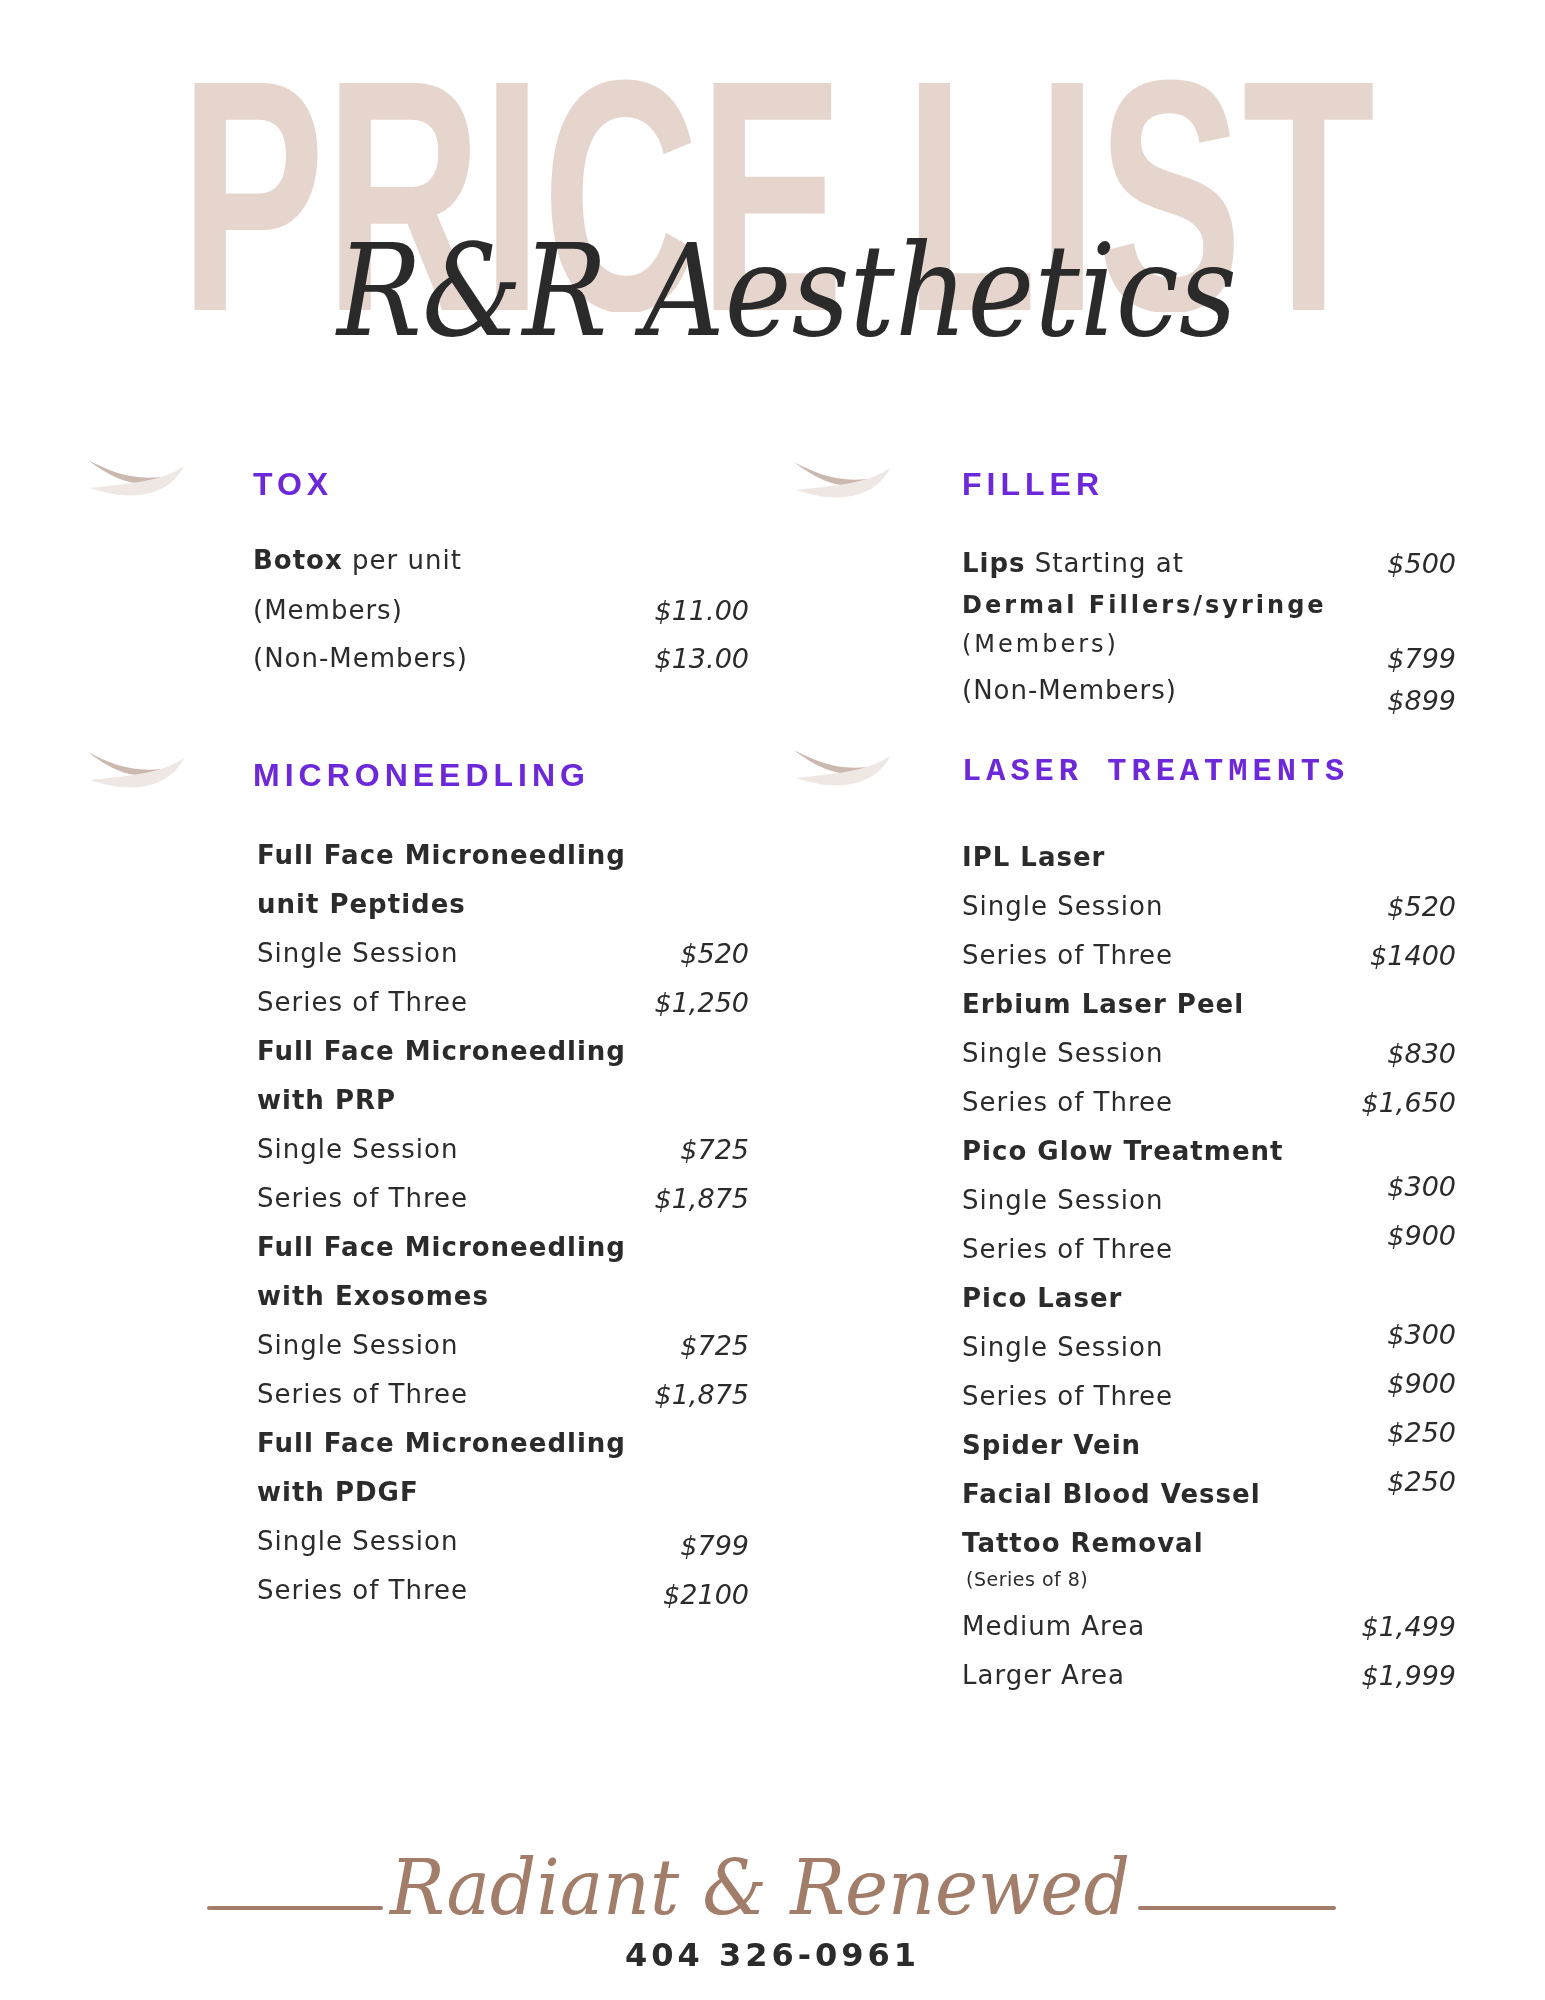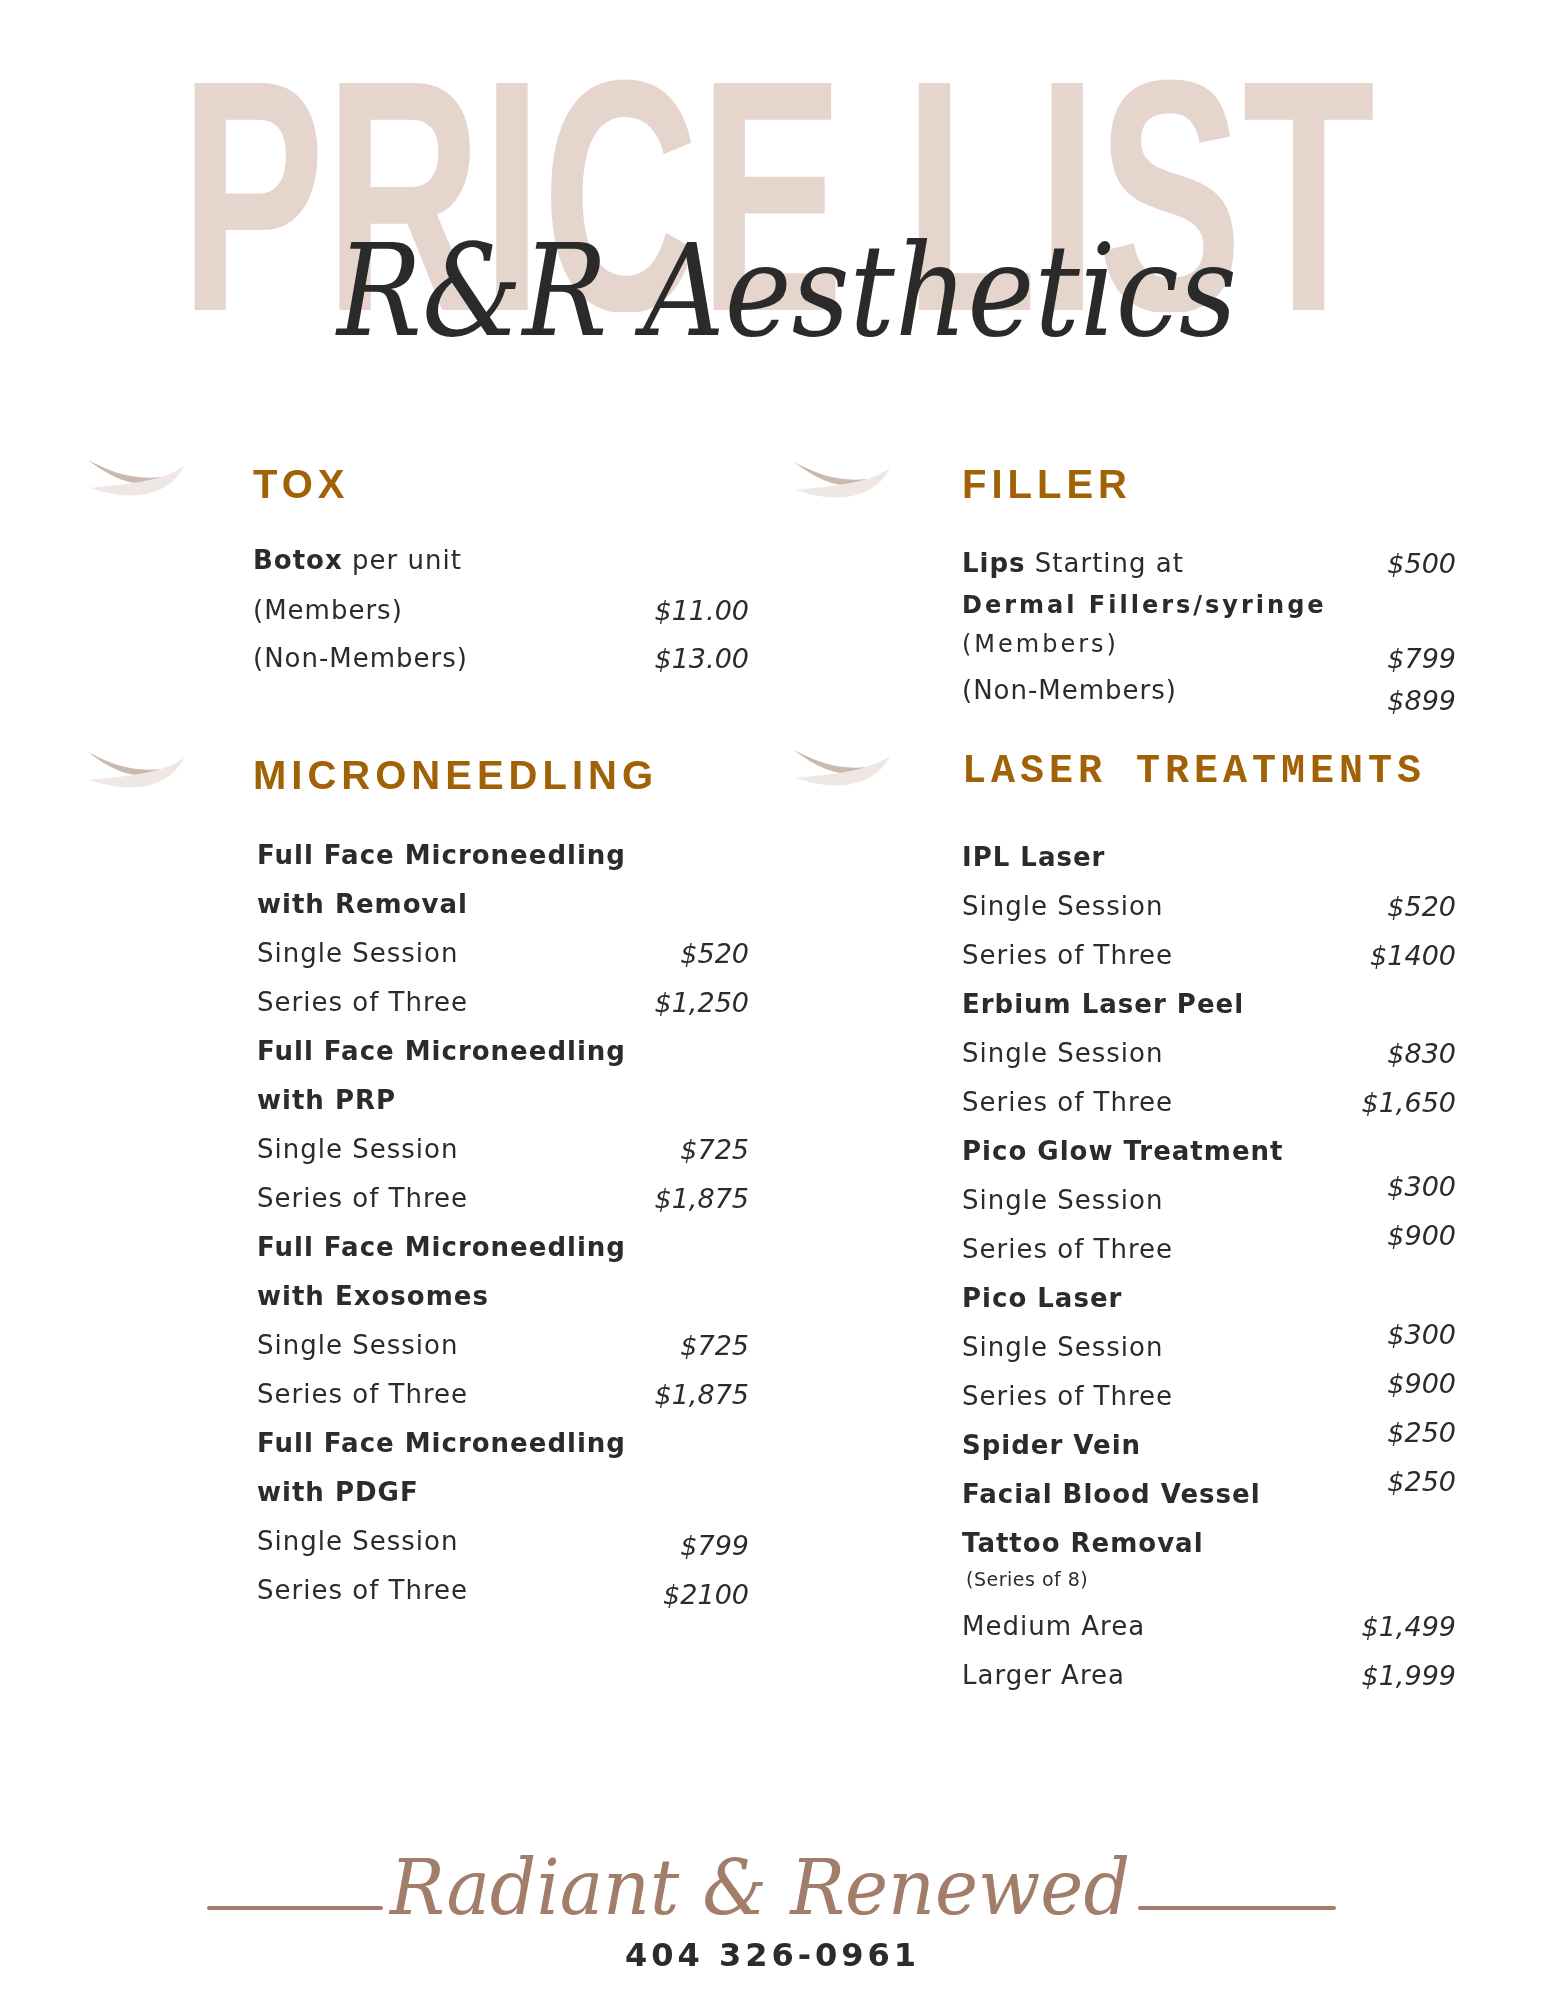--- a/index.html
+++ b/index.html
@@ -1,21 +1,21 @@
 <!DOCTYPE html>
 <html><head>
 <meta charset="utf-8">
 <style>
   html,body{margin:0;padding:0;background:#ffffff;}
   body{width:1545px;height:2000px;position:relative;overflow:hidden;font-family:"Liberation Sans","DejaVu Sans",sans-serif;color:#2b2b2b;}
   .abs{position:absolute;}
   .bigtitle{position:absolute;left:180px;top:60px;width:1195px;height:255px;display:flex;justify-content:space-between;align-items:flex-start;}
   .bigtitle span{display:block;font-family:"Liberation Sans","DejaVu Sans",sans-serif;font-weight:700;font-size:340px;line-height:255px;color:#e5d5cd;transform:scaleX(0.52);transform-origin:left top;letter-spacing:-4px;white-space:nowrap;}
   .sec-icon{position:absolute;width:100px;height:50px;}
-  .heading{position:absolute;font-family:"Liberation Sans","DejaVu Sans",sans-serif;font-weight:700;font-size:40px;letter-spacing:5px;color:#a16207;line-height:44px;white-space:nowrap;}
+  .heading{position:absolute;font-family:"Liberation Sans","DejaVu Sans",sans-serif;font-weight:700;font-size:32px;letter-spacing:5px;color:#6d28d9;line-height:44px;white-space:nowrap;}
   .row{position:absolute;height:40px;display:flex;align-items:center;justify-content:space-between;}
   .lbl{font-family:"DejaVu Sans","Liberation Sans",sans-serif;font-size:26px;letter-spacing:1px;color:#2b2b2b;white-space:nowrap;}
   .lbl b{font-weight:700;}
   .bold{font-weight:700;}
   .price{font-family:"DejaVu Sans","Liberation Sans",sans-serif;font-style:italic;font-size:27px;color:#2b2b2b;white-space:nowrap;}
   .tiny{font-size:19px;letter-spacing:0.5px;}
   .footer-line{position:absolute;height:4px;background:#a17d6a;border-radius:2px;}
   .phone{position:absolute;left:0;top:1936px;width:1545px;text-align:center;font-family:"DejaVu Sans","Liberation Sans",sans-serif;font-weight:700;font-size:32px;letter-spacing:4px;color:#2b2b2b;}
   .phone span{text-decoration-thickness:3px;text-underline-offset:6px;}
 </style>
@@ -82,21 +82,21 @@
   <span class="price" style="position:relative;top:10px;">$899</span>
 </div>
 
 <div class="heading" style="left:253px;top:753px;">MICRONEEDLING</div>
 <div id="mn-list">
   <div class="row" style="left:257px;top:835px;width:492px;">
       <span class="lbl bold">Full Face Microneedling</span>
       <span class="price"></span>
     </div>
   <div class="row" style="left:257px;top:884px;width:492px;">
-      <span class="lbl bold">with Removal</span>
+      <span class="lbl bold">unit Peptides</span>
       <span class="price"></span>
     </div>
   <div class="row" style="left:257px;top:933px;width:492px;">
       <span class="lbl">Single Session</span>
       <span class="price">$520</span>
     </div>
   <div class="row" style="left:257px;top:982px;width:492px;">
       <span class="lbl">Series of Three</span>
       <span class="price">$1,250</span>
     </div>

